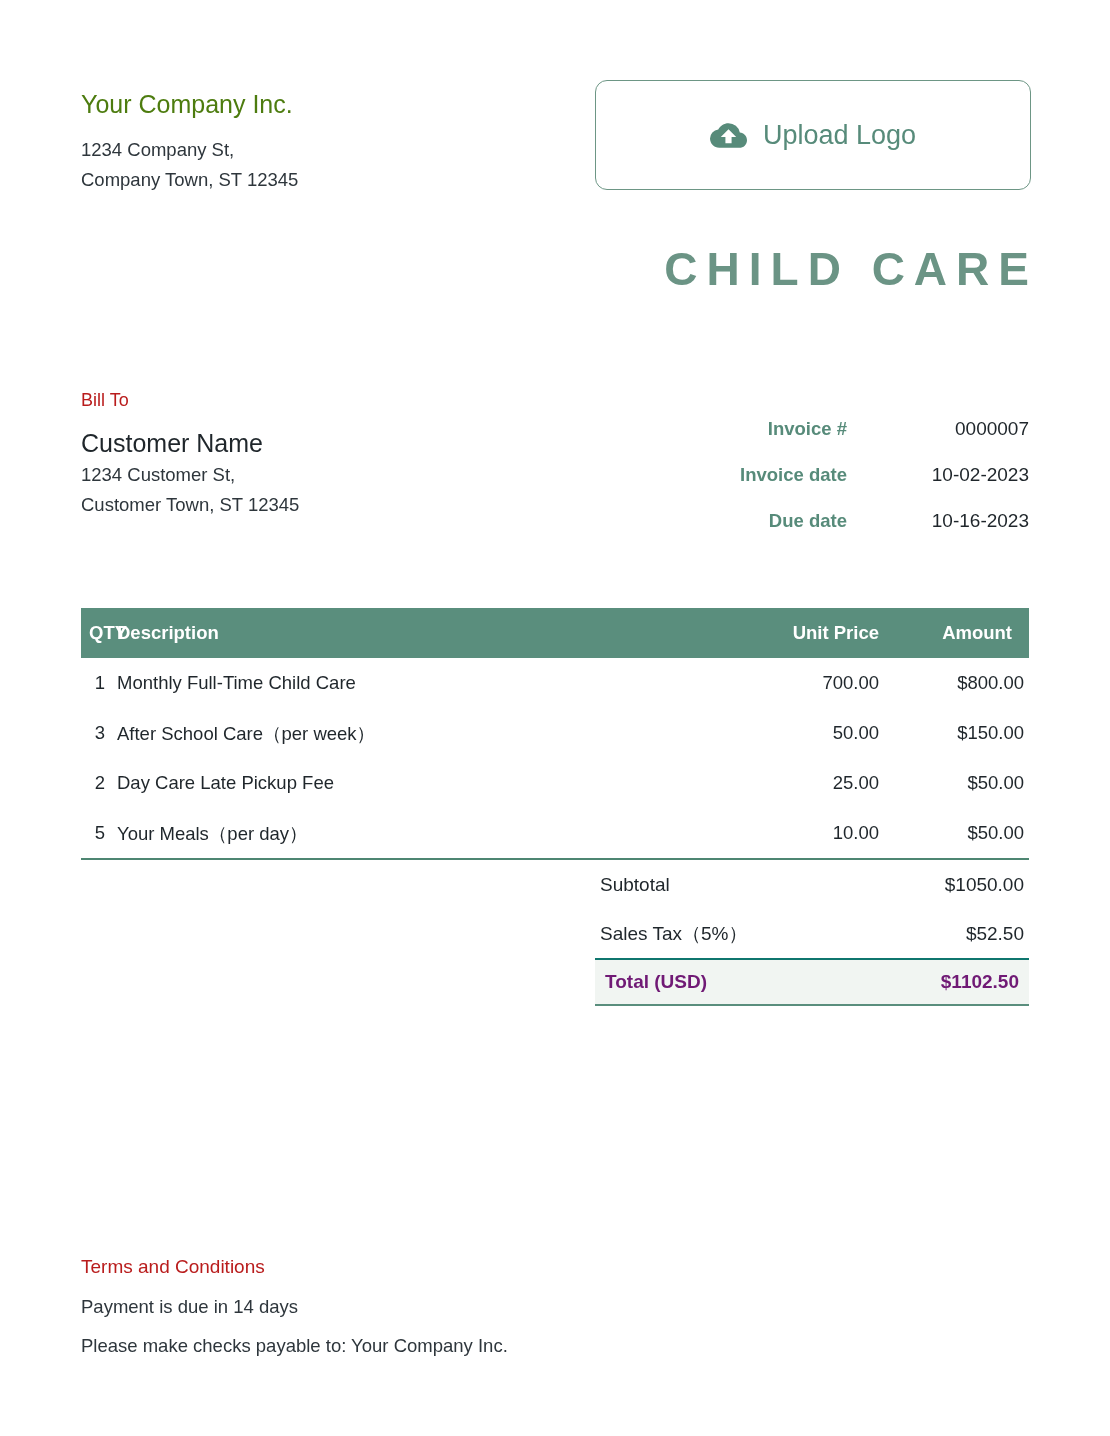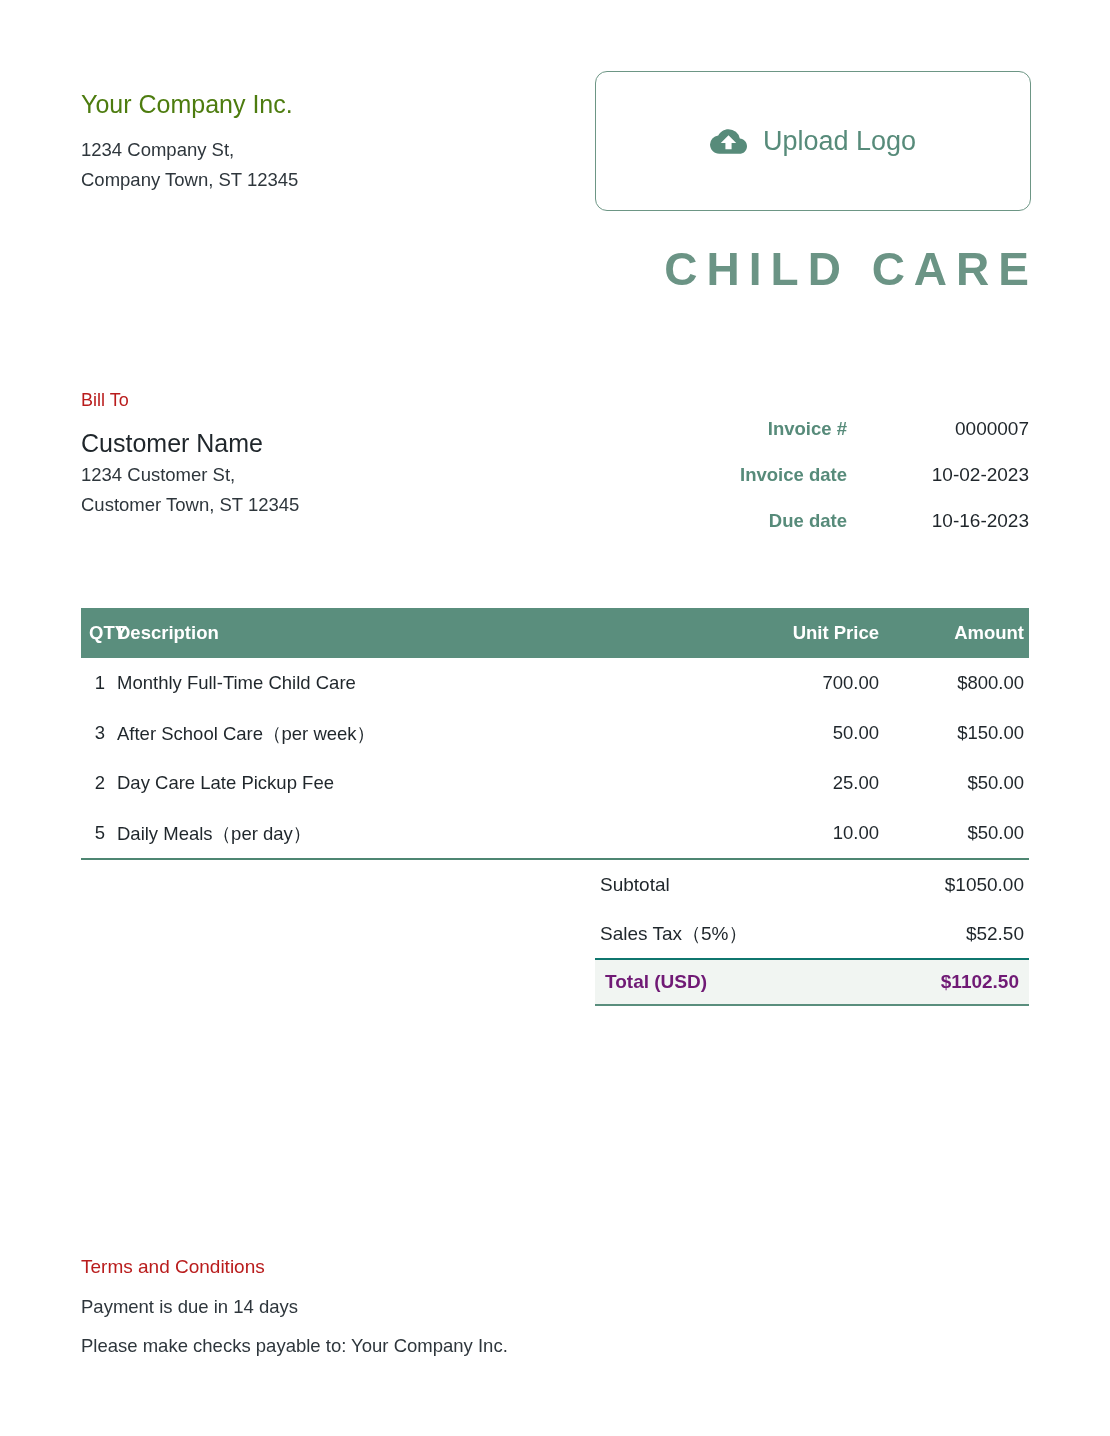--- a/index.html
+++ b/index.html
@@ -9,21 +9,21 @@
     position:relative; width:1110px; height:1436px; margin:0 auto;
     background:#ffffff; overflow:hidden;
   }
 
   
   .company { position:absolute; left:81px; top:90px; }
   .company-name { font-size:25px; font-weight:500; color:#4d7c0f; margin-bottom:16px; }
   .company-addr { font-size:18.5px; line-height:30px; color:#2e363c; }
 
   .upload-btn {
-    position:absolute; top:71px; right:79px; width:436px; height:140px;
+    position:absolute; top:80px; right:79px; width:436px; height:110px;
     border:1.5px solid #6d9685; border-radius:12px; background:#ffffff;
     display:flex; align-items:center; justify-content:center; gap:16px;
     cursor:pointer;
   }
   .upload-btn span.lbl { font-size:27px; color:#578b7a; }
   .upload-btn svg { display:block; }
 
   
   .title-block {
     position:absolute; top:234px; right:81px; text-align:right;
@@ -44,21 +44,21 @@
   .meta-label { text-align:right; font-size:18.5px; font-weight:700; color:#578b7a; }
   .meta-value { text-align:right; font-size:19px; color:#1f262b; }
 
   
   .items { position:absolute; left:81px; top:608px; width:948px; }
   .tbl-row { display:grid; grid-template-columns:36px 1fr 160px 150px; align-items:center; }
   .tbl-head {
     height:50px; background:#5a8e7d; color:#ffffff; font-weight:700; font-size:18.5px;
   }
   .tbl-head .c-qty   { padding-left:8px; text-align:left; }
-  .tbl-head .c-amt   { padding-right:5px; }
+  .tbl-head .c-amt   { padding-right:17px; }
   .tbl-body .tbl-row { height:50px; font-size:18.5px; color:#1f262b; }
   .tbl-body { border-bottom:2px solid #4e8672; }
   .c-qty  { text-align:right; padding-right:12px; }
   .tbl-head .c-qty { text-align:left; }
   .c-desc { text-align:left; }
   .c-unit { text-align:right; }
   .c-amt  { text-align:right; padding-right:5px; }
   .tbl-head .c-unit { padding-right:0; }
 
   
@@ -149,21 +149,21 @@
         <div class="c-amt">$150.00</div>
       </div>
       <div class="tbl-row">
         <div class="c-qty">2</div>
         <div class="c-desc">Day Care Late Pickup Fee</div>
         <div class="c-unit">25.00</div>
         <div class="c-amt">$50.00</div>
       </div>
       <div class="tbl-row">
         <div class="c-qty">5</div>
-        <div class="c-desc">Daily Meals（per day）</div>
+        <div class="c-desc">Your Meals（per day）</div>
         <div class="c-unit">10.00</div>
         <div class="c-amt">$50.00</div>
       </div>
     </div>
   </div>
 
   <div class="totals">
     <div class="tot-row">
       <div>Subtotal</div>
       <div>$1050.00</div>

